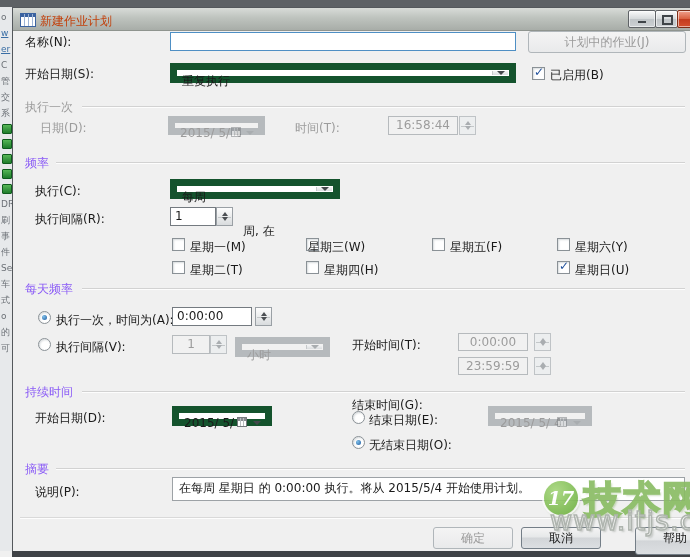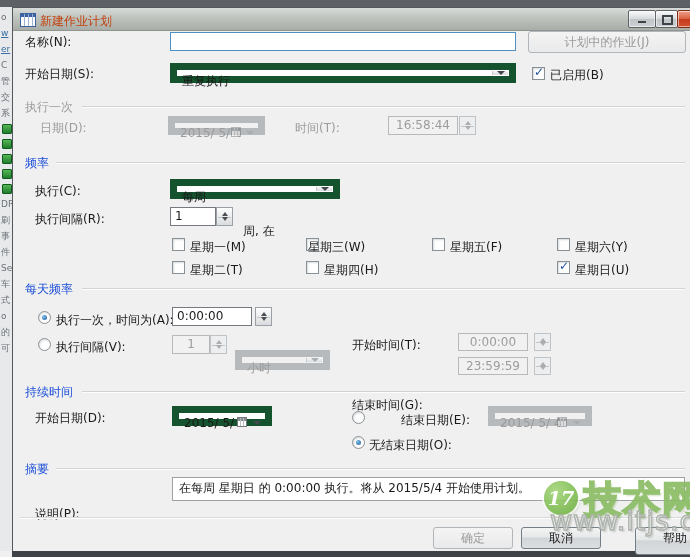--- a/index.html
+++ b/index.html
@@ -27,21 +27,21 @@
      linear-gradient(#3a62a0 0 3px,#ffffff 3px);}
   .winbtn{top:10px;height:16px;border:1px solid #5f6367;border-radius:2px;
           background:linear-gradient(#fafbfb,#d4d8da 50%,#bfc4c7 51%,#cdd1d4);
           box-shadow:inset 0 0 0 1px rgba(255,255,255,.55);}
   .glyph-min{left:9px;top:10px;width:8px;height:2px;background:#3f4448;position:absolute;}
   .glyph-max{left:6px;top:4px;width:7px;height:6px;border:2px solid #3f4448;position:absolute;}
   .winbtn.close{background:linear-gradient(#f0a08c,#d95f3f 50%,#c33b1e 51%,#d4502e);border-color:#7e2d17;}
   
   .lbl{white-space:nowrap;}
   .lbl.dis{color:#9c9c9c;}
-  .grp{color:#1d4ed8;}
+  .grp{color:#8b5cf6;}
   .grp.dis{color:#9c9c9c;}
   .grpline{height:1px;background:#d2d2d2;box-shadow:0 1px 0 #fdfdfd;}
   .field{background:#fff;border:1px solid #747a80;box-sizing:border-box;padding:2px 4px;line-height:13px;}
   .field.dis{background:#f1f1f1;border-color:#b6babd;color:#9c9c9c;text-align:center;}
   .nameinput{border:1px solid #4e8fc4;background:#fff;box-sizing:border-box;font:inherit;padding:1px 4px;outline:none;}
   .combo{background:#fff;border:7px solid #14532d;box-sizing:border-box;}
   .combo .txt{position:absolute;left:5px;top:3px;white-space:nowrap;}
   .combo.dis{background:#f1f1f1;border-color:#b6babd;}
   .combo.dis .txt{color:#9c9c9c;}
   .arrowbox{position:absolute;right:1px;top:1px;bottom:1px;width:15px;
@@ -204,21 +204,21 @@
     <i class="dn"></i>
   </div>
 <div class="abs radio" style="left:38px;top:338px;"></div>
 <div class="abs lbl" style="left:56px;top:339px;">执行间隔(V):</div>
 <div class="abs field dis" style="left:172px;top:335px;width:38px;height:19px;">1</div>
 <div class="abs spin dis" style="left:210px;top:335px;width:17px;height:19px;">
     <i class="up"></i>
     <i class="mid"></i>
     <i class="dn"></i>
   </div>
-<div class="abs combo dis" style="left:235px;top:350px;width:95px;height:20px;text-decoration:underline;">
+<div class="abs combo dis" style="left:235px;top:337px;width:95px;height:20px;text-decoration:underline;">
   <span class="txt">小时</span>
   <span class="arrowbox">
       <i class="arr"></i>
     </span>
 </div>
 <div class="abs lbl" style="left:352px;top:337px;">开始时间(T):</div>
 <div class="abs field dis" style="left:458px;top:333px;width:70px;height:18px;">0:00:00</div>
 <div class="abs spin dis" style="left:534px;top:333px;width:17px;height:18px;">
     <i class="up"></i>
     <i class="mid"></i>
@@ -234,32 +234,32 @@
 
 <div class="abs grp" style="left:25px;top:384px;">持续时间</div>
 <div class="abs grpline" style="left:82px;top:391px;width:603px;"></div>
 <div class="abs lbl" style="left:35px;top:410px;">开始日期(D):</div>
 <div class="abs combo" style="left:172px;top:406px;width:100px;height:20px;">
   <span class="txt">2015/ 5/ 4</span>
   <span class="calicon" style="right:18px;top:4px;"></span>
   <i class="arr" style="left:auto;right:4px;margin:0;top:8px;"></i>
 </div>
 <div class="abs radio" style="left:352px;top:411px;"></div>
-<div class="abs lbl" style="left:369px;top:412px;margin-left:32px;">结束日期(E):</div>
+<div class="abs lbl" style="left:369px;top:412px;">结束日期(E):</div>
 <div class="abs combo dis" style="left:488px;top:406px;width:104px;height:20px;">
   <span class="txt">2015/ 5/ 4</span>
   <span class="calicon" style="right:18px;top:4px;"></span>
   <i class="arr" style="left:auto;right:4px;margin:0;top:8px;border-top-color:#a9adb0;"></i>
 </div>
 <div class="abs radio on" style="left:352px;top:436px;"></div>
 <div class="abs lbl" style="left:369px;top:437px;">无结束日期(O):</div>
 
 <div class="abs grp" style="left:25px;top:461px;">摘要</div>
 <div class="abs grpline" style="left:56px;top:468px;width:629px;"></div>
-<div class="abs lbl" style="left:35px;top:484px;margin-top:22px;">说明(P):</div>
+<div class="abs lbl" style="left:35px;top:484px;">说明(P):</div>
 <div class="abs descbox" style="left:172px;top:477px;width:513px;height:24px;">在每周 星期日 的 0:00:00 执行。将从 2015/5/4 开始使用计划。</div>
 
 <div class="abs sep" style="left:20px;top:517px;width:665px;"></div>
 <div class="abs btn dis" style="left:433px;top:527px;width:80px;height:22px;">确定</div>
 <div class="abs btn" style="left:521px;top:527px;width:80px;height:22px;">取消</div>
 <div class="abs btn" style="left:635px;top:527px;width:80px;height:28px;">帮助</div>
 
 <div class="abs wm" style="left:544px;top:475px;width:146px;height:70px;">
   <div class="wm-circle">17</div>
   <div class="wm-brand">技术网</div>

